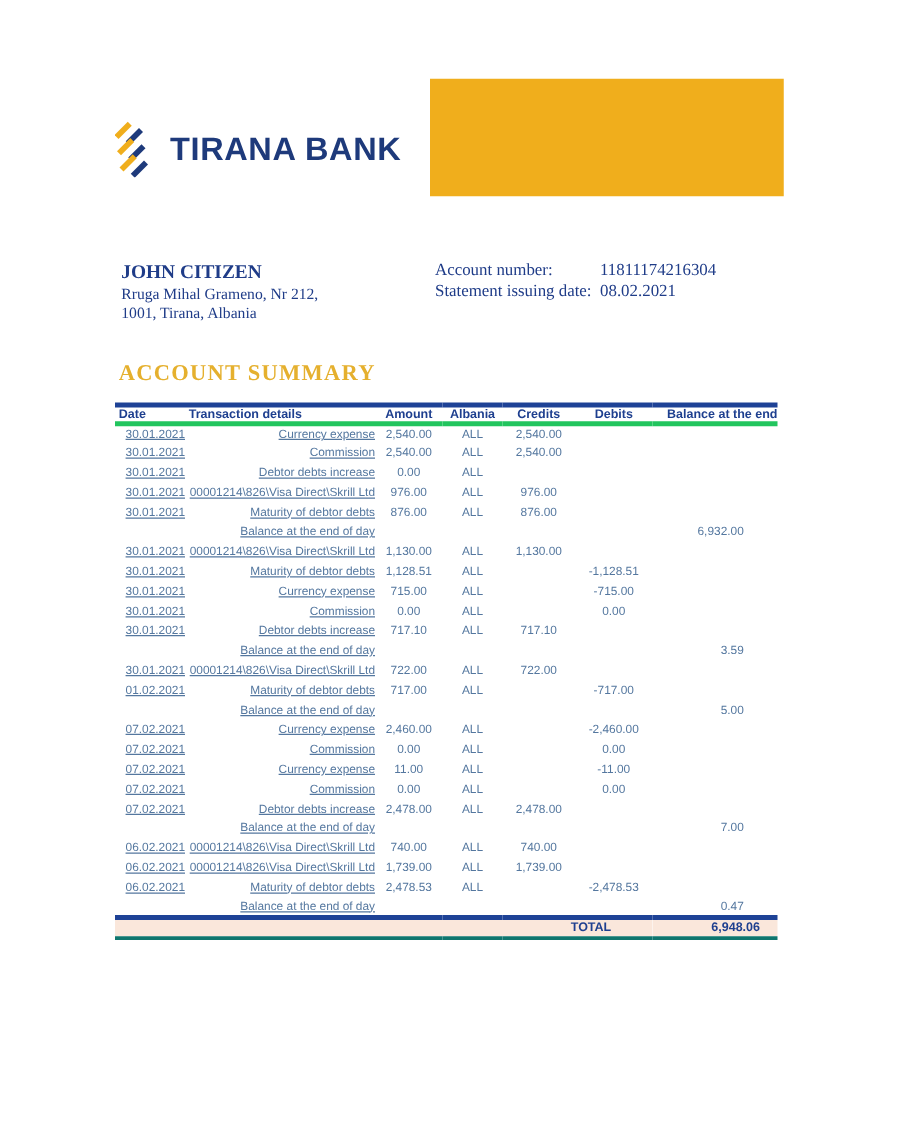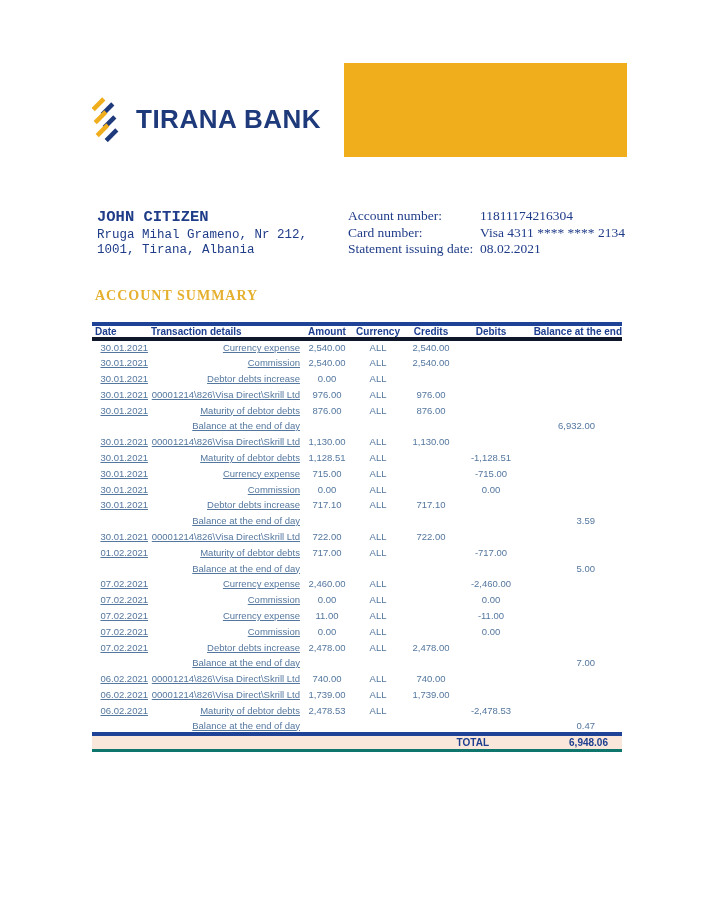--- a/index.html
+++ b/index.html
@@ -25,38 +25,38 @@
   }
   .yellow-block {
     position: absolute; left: 344px; top: 63px;
     width: 283px; height: 94px;
     background: #F0AE1C;
   }
 
   
   .holder {
     position: absolute; left: 97px; top: 210px;
-    font-family: Liberation Mono, monospace;
+    font-family: Liberation Serif, serif;
     color: #1F3C88; font-size: 12.5px; line-height: 15px;
   }
   .holder-name { font-weight: bold; font-size: 15.5px; margin-bottom: 3px; }
   .acct-info {
     position: absolute; left: 348px; top: 208px;
     font-family: "Liberation Serif", serif;
     color: #1F3C88; font-size: 13.5px; line-height: 16.5px;
   }
   .acct-info .row { display: flex; }
   .acct-info .lbl { width: 132px; }
   .acct-info .val { white-space: nowrap; }
 
   
   .summary-title {
     position: absolute; left: 95px; top: 288px;
     font-family: "Liberation Serif", serif;
-    font-weight: bold; font-size: 14px; letter-spacing: 1px;
+    font-weight: bold; font-size: 18px; letter-spacing: 1px;
     color: #E5B02E;
   }
 
   
   .stmt-table {
     position: absolute; left: 92px; top: 322px;
     width: 530px;
     border-collapse: collapse;
     table-layout: fixed;
     font-size: 9.5px;
@@ -65,21 +65,21 @@
   .stmt-table col.c-date     { width: 56px; }
   .stmt-table col.c-details  { width: 152px; }
   .stmt-table col.c-amount   { width: 54px; }
   .stmt-table col.c-currency { width: 48px; }
   .stmt-table col.c-credits  { width: 58px; }
   .stmt-table col.c-debits   { width: 62px; }
   .stmt-table col.c-balance  { width: 100px; }
 
   .stmt-table thead tr {
     border-top: 4px solid #1E4296;
-    border-bottom: 4px solid #0f172a;
+    border-bottom: 4px solid #22c55e;
   }
   .stmt-table th {
     height: 14px; font-size: 10px; font-weight: bold;
     color: #1E3F8F; text-align: center; white-space: nowrap;
     padding: 0;
   }
   .stmt-table th.a-left  { text-align: left; padding-left: 3px; }
   .stmt-table th.a-right { text-align: right; }
 
   .stmt-table td {
@@ -148,24 +148,20 @@
   <div class="holder">
     <div class="holder-name">JOHN CITIZEN</div>
     <div>Rruga Mihal Grameno, Nr 212,</div>
     <div>1001, Tirana, Albania</div>
   </div>
 
   <div class="acct-info">
     <div class="row">
       <span class="lbl">Account number:</span>
       <span class="val">11811174216304</span>
-    </div>
-    <div class="row">
-      <span class="lbl">Card number:</span>
-      <span class="val">Visa 4311 **** **** 2134</span>
     </div>
     <div class="row">
       <span class="lbl">Statement issuing date:</span>
       <span class="val">08.02.2021</span>
     </div>
   </div>
 
   <div class="summary-title">ACCOUNT SUMMARY</div>
 
   <table class="stmt-table">
@@ -176,21 +172,21 @@
       <col class="c-currency">
         <col class="c-credits">
         <col class="c-debits">
         <col class="c-balance">
     </colgroup>
     <thead>
       <tr id="table-head-row">
           <th class="a-left">Date</th>
           <th class="a-left">Transaction details</th>
           <th>Amount</th>
-          <th>Currency</th>
+          <th>Albania</th>
           <th>Credits</th>
           <th>Debits</th>
           <th class="a-right">Balance at the end</th>
         </tr>
     </thead>
     <tbody id="table-body">
         <tr>
           <td class="a-left">30.01.2021</td>
           <td class="a-left">Currency expense</td>
           <td>2,540.00</td>

